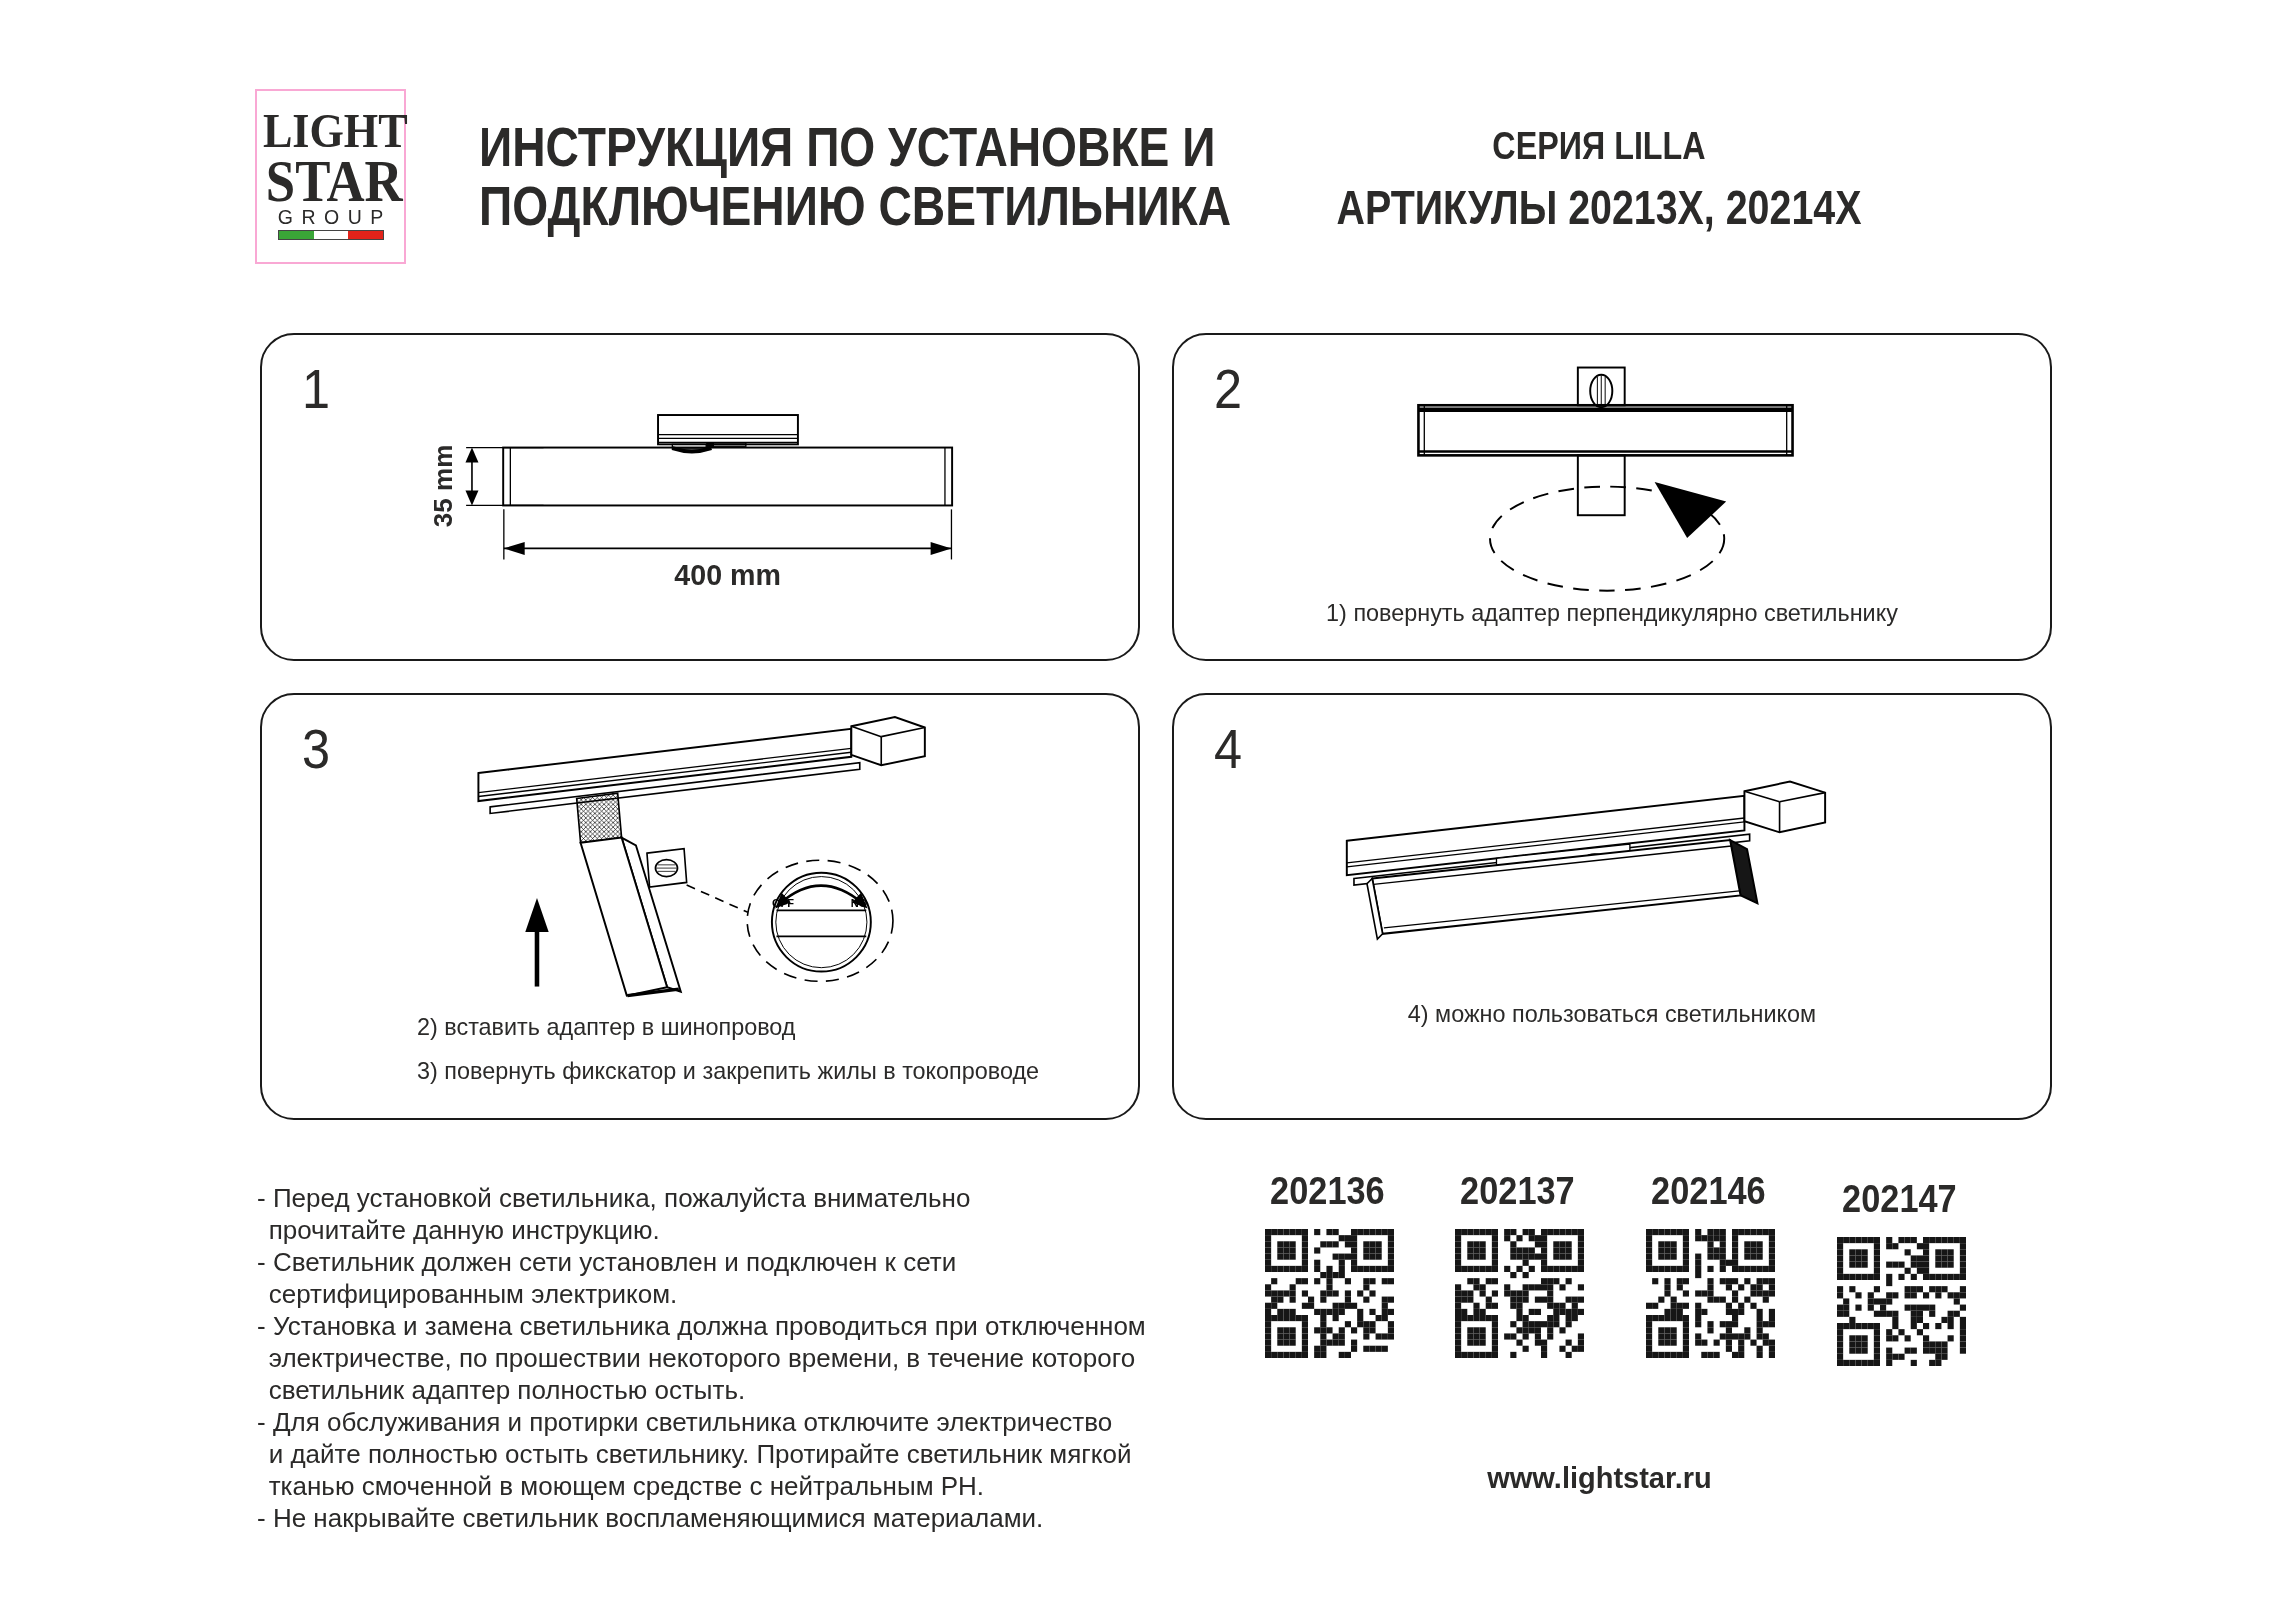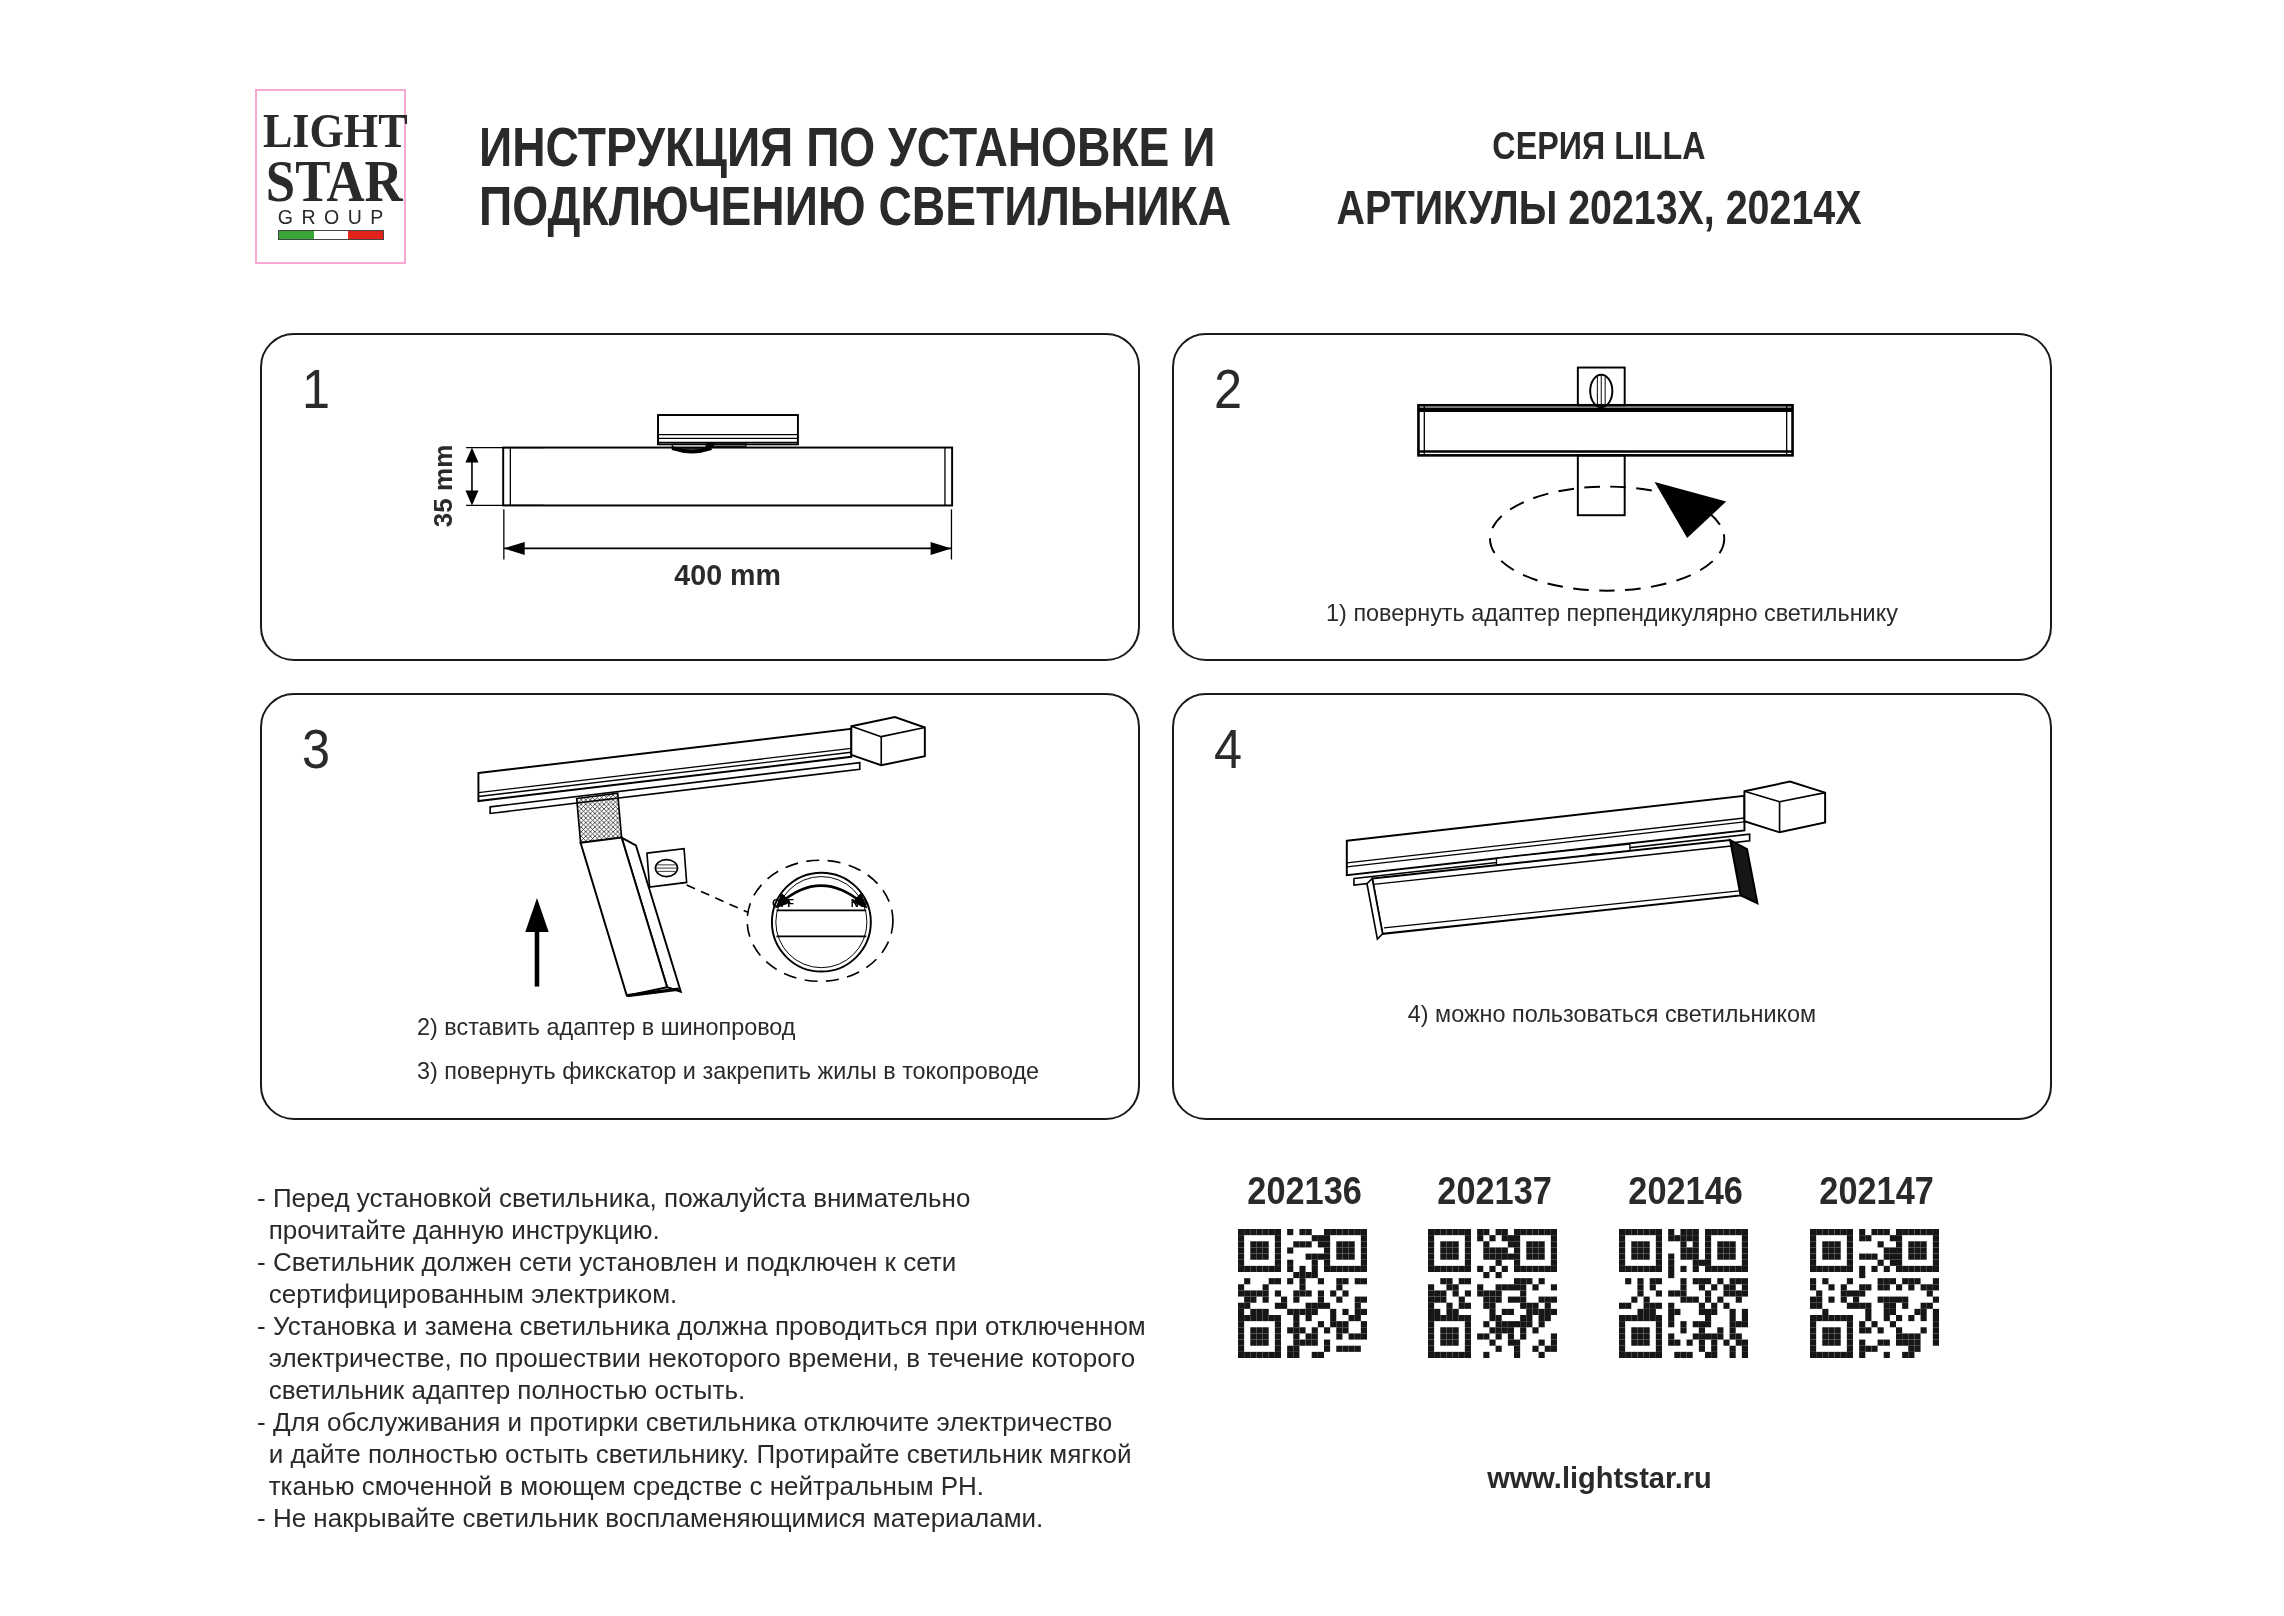--- a/index.html
+++ b/index.html
@@ -42,21 +42,21 @@
   .pnum{left:40px;top:26px;font-size:56px;font-weight:400;line-height:1;
     transform:scaleX(.9);transform-origin:left top;}
   .pan-svg{left:0;top:0;width:100%;height:100%;}
   .caption{font-size:23.4px;line-height:1.2;white-space:nowrap;}
   .cap-center{left:0;width:100%;text-align:center;}
   
   .notes{left:257px;top:1182px;width:872px;font-size:26px;line-height:32px;}
   .note-line{white-space:nowrap;}
   .note-line.indent{padding-left:11.7px;}
   
-  .qr-col{top:1169px;width:156px;text-align:left;}
+  .qr-col{top:1169px;width:156px;text-align:right;}
   .qr-label{font-size:39px;font-weight:bold;transform:scaleX(.88);transform-origin:center top;
     white-space:nowrap;}
   .qr-svg{margin-top:15.6px;background:#fff;}
   .website{left:1403px;top:1462px;width:393px;text-align:center;font-size:29px;font-weight:bold;
     white-space:nowrap;}
   svg text{font-family:"Liberation Sans",sans-serif;}
 </style>
 </head>
 <body>
 
@@ -913,21 +913,21 @@
             <rect x="56.4" y="188.0" width="9.4" height="9.4"></rect>
             <rect x="84.6" y="188.0" width="9.4" height="9.4"></rect>
             <rect x="94.0" y="188.0" width="9.4" height="9.4"></rect>
             <rect x="103.4" y="188.0" width="9.4" height="9.4"></rect>
             <rect x="131.6" y="188.0" width="9.4" height="9.4"></rect>
             <rect x="141.0" y="188.0" width="9.4" height="9.4"></rect>
             <rect x="169.2" y="188.0" width="9.4" height="9.4"></rect>
             <rect x="188.0" y="188.0" width="9.4" height="9.4"></rect>
           </g>
         </svg></div>
-      <div class="abs qr-col" style="left: 1810px;"><div class="qr-label">202147</div><svg class="qr-svg" width="129" height="129" viewBox="0 0 197.4 197.4">
+      <div class="abs qr-col" style="left: 1810px; margin-top: 8px;"><div class="qr-label">202147</div><svg class="qr-svg" width="129" height="129" viewBox="0 0 197.4 197.4">
           <g fill="#161616">
             <rect x="0.0" y="0.0" width="9.4" height="9.4"></rect>
             <rect x="9.4" y="0.0" width="9.4" height="9.4"></rect>
             <rect x="18.8" y="0.0" width="9.4" height="9.4"></rect>
             <rect x="28.2" y="0.0" width="9.4" height="9.4"></rect>
             <rect x="37.6" y="0.0" width="9.4" height="9.4"></rect>
             <rect x="47.0" y="0.0" width="9.4" height="9.4"></rect>
             <rect x="56.4" y="0.0" width="9.4" height="9.4"></rect>
             <rect x="75.2" y="0.0" width="9.4" height="9.4"></rect>
             <rect x="94.0" y="0.0" width="9.4" height="9.4"></rect>

